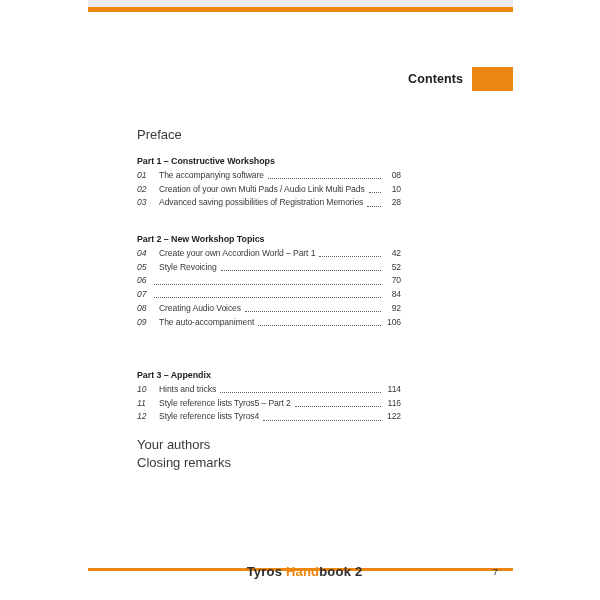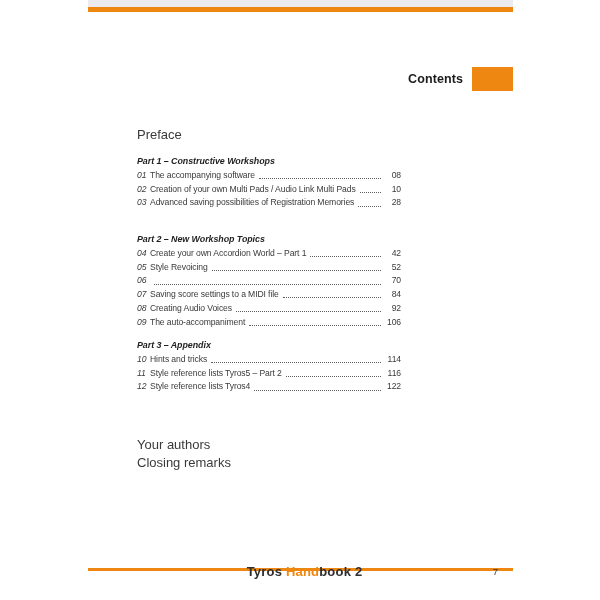--- a/index.html
+++ b/index.html
@@ -22,25 +22,25 @@
   
   .content{position:absolute;left:49px;top:0;width:264px;height:600px;}
   .plain-line{position:absolute;left:0;font-size:13px;color:#3a3a3a;}
   .preface{top:127px;}
   .authors{top:437px;}
   .remarks{top:455px;}
 
   .toc-section{position:absolute;left:0;right:0;}
   .sec1{top:155px;}
   .sec2{top:233px;}
-  .sec3{top:339px;}
-  .toc-section h2{margin:0;font-size:8.9px;line-height:13.8px;font-weight:bold;color:#1e1e1e;letter-spacing:-.05px;font-style:italic;}
+  .sec3{top:369px;}
+  .toc-section h2{margin:0;font-size:8.9px;line-height:13.8px;font-weight:bold;color:#1e1e1e;letter-spacing:-.05px;}
   .toc-row{display:flex;align-items:baseline;line-height:13.8px;font-size:8.6px;color:#3a3a3a;letter-spacing:-.1px;}
   .toc-num{width:13px;flex-shrink:0;font-style:italic;}
-  .toc-title{white-space:nowrap;}
+  .toc-title{white-space:nowrap;margin-left:9px;}
   .toc-leader{flex:1;min-width:2px;height:0;border-bottom:1.4px dotted #606060;align-self:flex-end;margin:0 3px 3.5px 4px;}
   .toc-page{width:17px;flex-shrink:0;text-align:right;}
 
   
   .footer-rule{position:absolute;top:568px;left:0;right:0;height:3px;background:var(--accent,#EE8711);}
   .footer{position:absolute;top:571px;left:0;right:0;bottom:0;background:var(--footer_bar,#C7C7C7);}
   .brand{position:absolute;left:0;right:40px;top:50%;transform:translateY(-50%);
          text-align:center;font-size:13px;font-weight:bold;color:#2e2e2e;letter-spacing:.2px;margin-left:48px;}
   .brand .hl{color:var(--accent,#EE8711);}
   .pagenum{position:absolute;right:15px;top:50%;transform:translateY(-50%);font-size:9.5px;color:#3a3a3a;}
@@ -96,21 +96,20 @@
         <span class="toc-leader"></span>
         <span class="toc-page">52</span>
       </div>
       <div class="toc-row">
         <span class="toc-num">06</span>
         <span class="toc-leader"></span>
         <span class="toc-page">70</span>
       </div>
       <div class="toc-row">
         <span class="toc-num">07</span>
-        <span class="toc-title">Saving score settings to a MIDI file</span>
         <span class="toc-leader"></span>
         <span class="toc-page">84</span>
       </div>
       <div class="toc-row">
         <span class="toc-num">08</span>
         <span class="toc-title">Creating Audio Voices</span>
         <span class="toc-leader"></span>
         <span class="toc-page">92</span>
       </div>
       <div class="toc-row">

